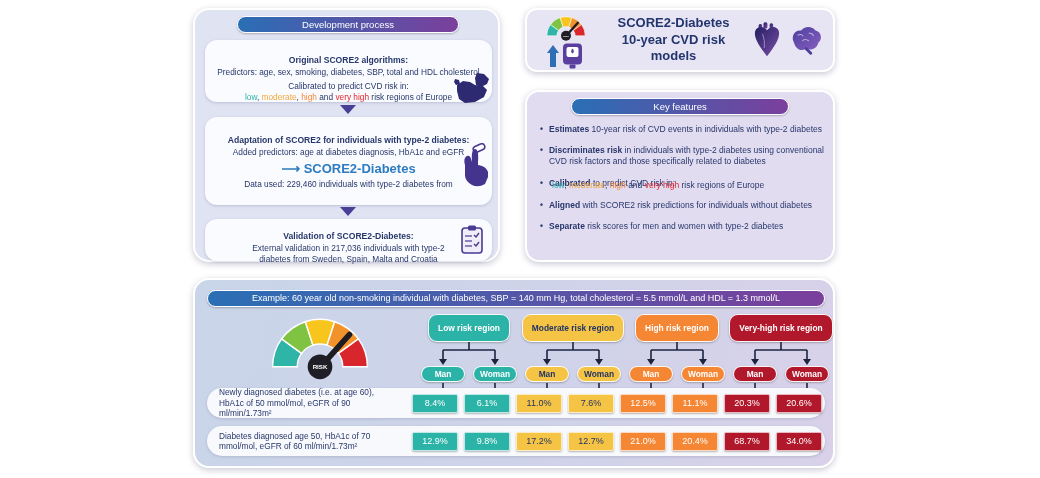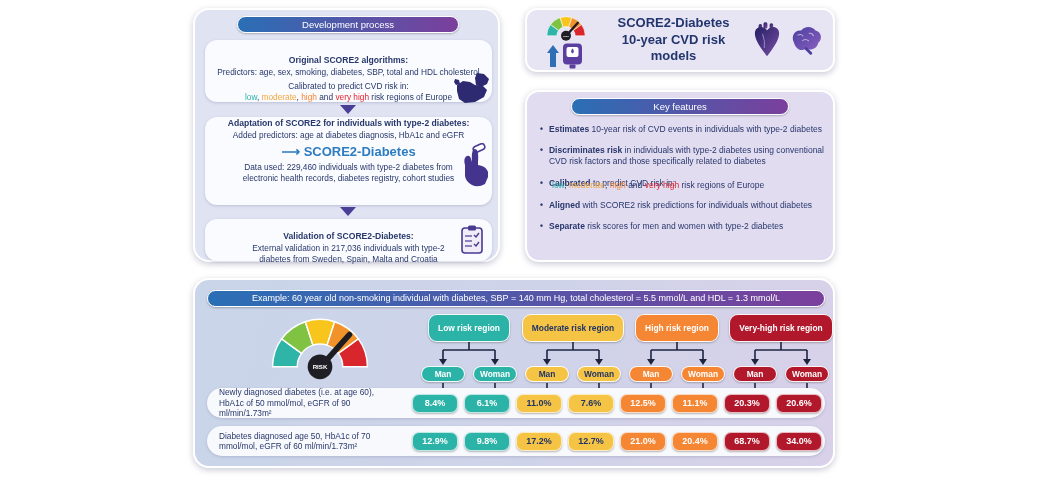--- a/index.html
+++ b/index.html
@@ -28,22 +28,22 @@
   .c-low{background:#2bb3a8;color:#fff}
   .c-mod{background:#f6c444;color:#223468}
   .c-high{background:#f58634;color:#fff}
   .c-vh{background:#b2182b;color:#fff}
   .rpill{display:inline-flex;align-items:center;justify-content:center;height:17px;padding:13px 9px;
       border-radius:9px;border:1.5px solid rgba(255,255,255,.95);font-size:8.4px;font-weight:600;
       box-shadow:0 1px 2px rgba(0,0,0,.25);box-sizing:border-box;white-space:nowrap;}
   .spill{width:44px;height:16px;display:flex;align-items:center;justify-content:center;border-radius:9px;
       border:1.5px solid rgba(255,255,255,.95);font-size:8.4px;font-weight:700;
       box-shadow:0 1px 2px rgba(0,0,0,.25);box-sizing:border-box;}
-  .vpill{width:46px;height:19px;display:flex;align-items:center;justify-content:center;border-radius:7px;
-      font-size:9px;font-weight:700;border:1px solid rgba(255,255,255,.7);box-shadow:0 1px 2px rgba(0,0,0,.28);
+  .vpill{width:46px;height:19px;display:flex;align-items:center;justify-content:center;border-radius:2px;
+      font-size:9px;font-weight:400;border:1px solid rgba(255,255,255,.7);box-shadow:0 1px 2px rgba(0,0,0,.28);
       box-sizing:border-box;}
   .regions{position:absolute;left:222px;top:34px;width:416px;display:flex;}
   .regcol{width:104px;display:flex;flex-direction:column;align-items:center;}
   .sexrow{display:flex;width:104px;}
   .sexcell{width:52px;display:flex;justify-content:center;}
   .band{position:absolute;left:12px;width:618px;height:30px;background:#f8f9fd;border-radius:15px;
       display:flex;align-items:center;box-shadow:0 1px 3px rgba(70,70,120,.2);}
   .band .lbl{width:186px;padding-left:12px;font-size:8.3px;line-height:1.25;color:#27376b;}
   .cells{display:flex;margin-left:12px;}
   .cell{width:52px;display:flex;justify-content:center;}
@@ -66,26 +66,25 @@
         <svg width="40" height="34" viewBox="0 0 40 34">
           <path d="M25,1 l7,1 l5,5 l-2,5 l-6,3 l-5,-2 l-1,-7 z" fill="#2d2a72"></path>
           <path d="M5,13 l6,-4 l7,1 l5,3 l8,1 l4,4 l-3,7 l-9,5 l-10,1 l-6,-4 l-2,-8 z" fill="#2d2a72"></path>
           <path d="M3,7 l4,1 l1,4 l-4,1 l-2,-3 z" fill="#2d2a72"></path>
         </svg>
       </span>
     </div>
 
     <div class="tri" style="top:95px;"></div>
 
-    <div class="wbox" style="top:107px;height:88px;padding-top:1px;">
+    <div class="wbox" style="top:107px;height:88px;padding-top:18px;">
       <div class="bt">Adaptation of SCORE2 for individuals with type-2 diabetes:</div>
       <div>Added predictors: age at diabetes diagnosis, HbA1c and eGFR</div>
       <div class="blue-line"><span>⟶</span> <span>SCORE2-Diabetes</span></div>
       <div>Data used: 229,460 individuals with type-2 diabetes from</div>
-      <div>electronic health records, diabetes registry, cohort studies</div>
       <span style="position:absolute;right:4px;top:26px;">
         <svg width="30" height="44" viewBox="0 0 30 44">
           <rect x="15" y="2" width="12" height="6" rx="3" transform="rotate(-25 21 5)" fill="#fff" stroke="#4a3a92" stroke-width="1.6"></rect>
           <path d="M7,22 q-2,-7 2,-9 q3,-1 4,3 l1,3 q-1,-13 3,-13 q4,0 3,13 l0,3 q7,1 9,5 q2,3 1,7 l-3,7 q-7,4 -13,1 q-6,-3 -7,-9 z" fill="#44348e"></path>
         </svg>
       </span>
     </div>
 
     <div class="tri" style="top:197px;"></div>
 

